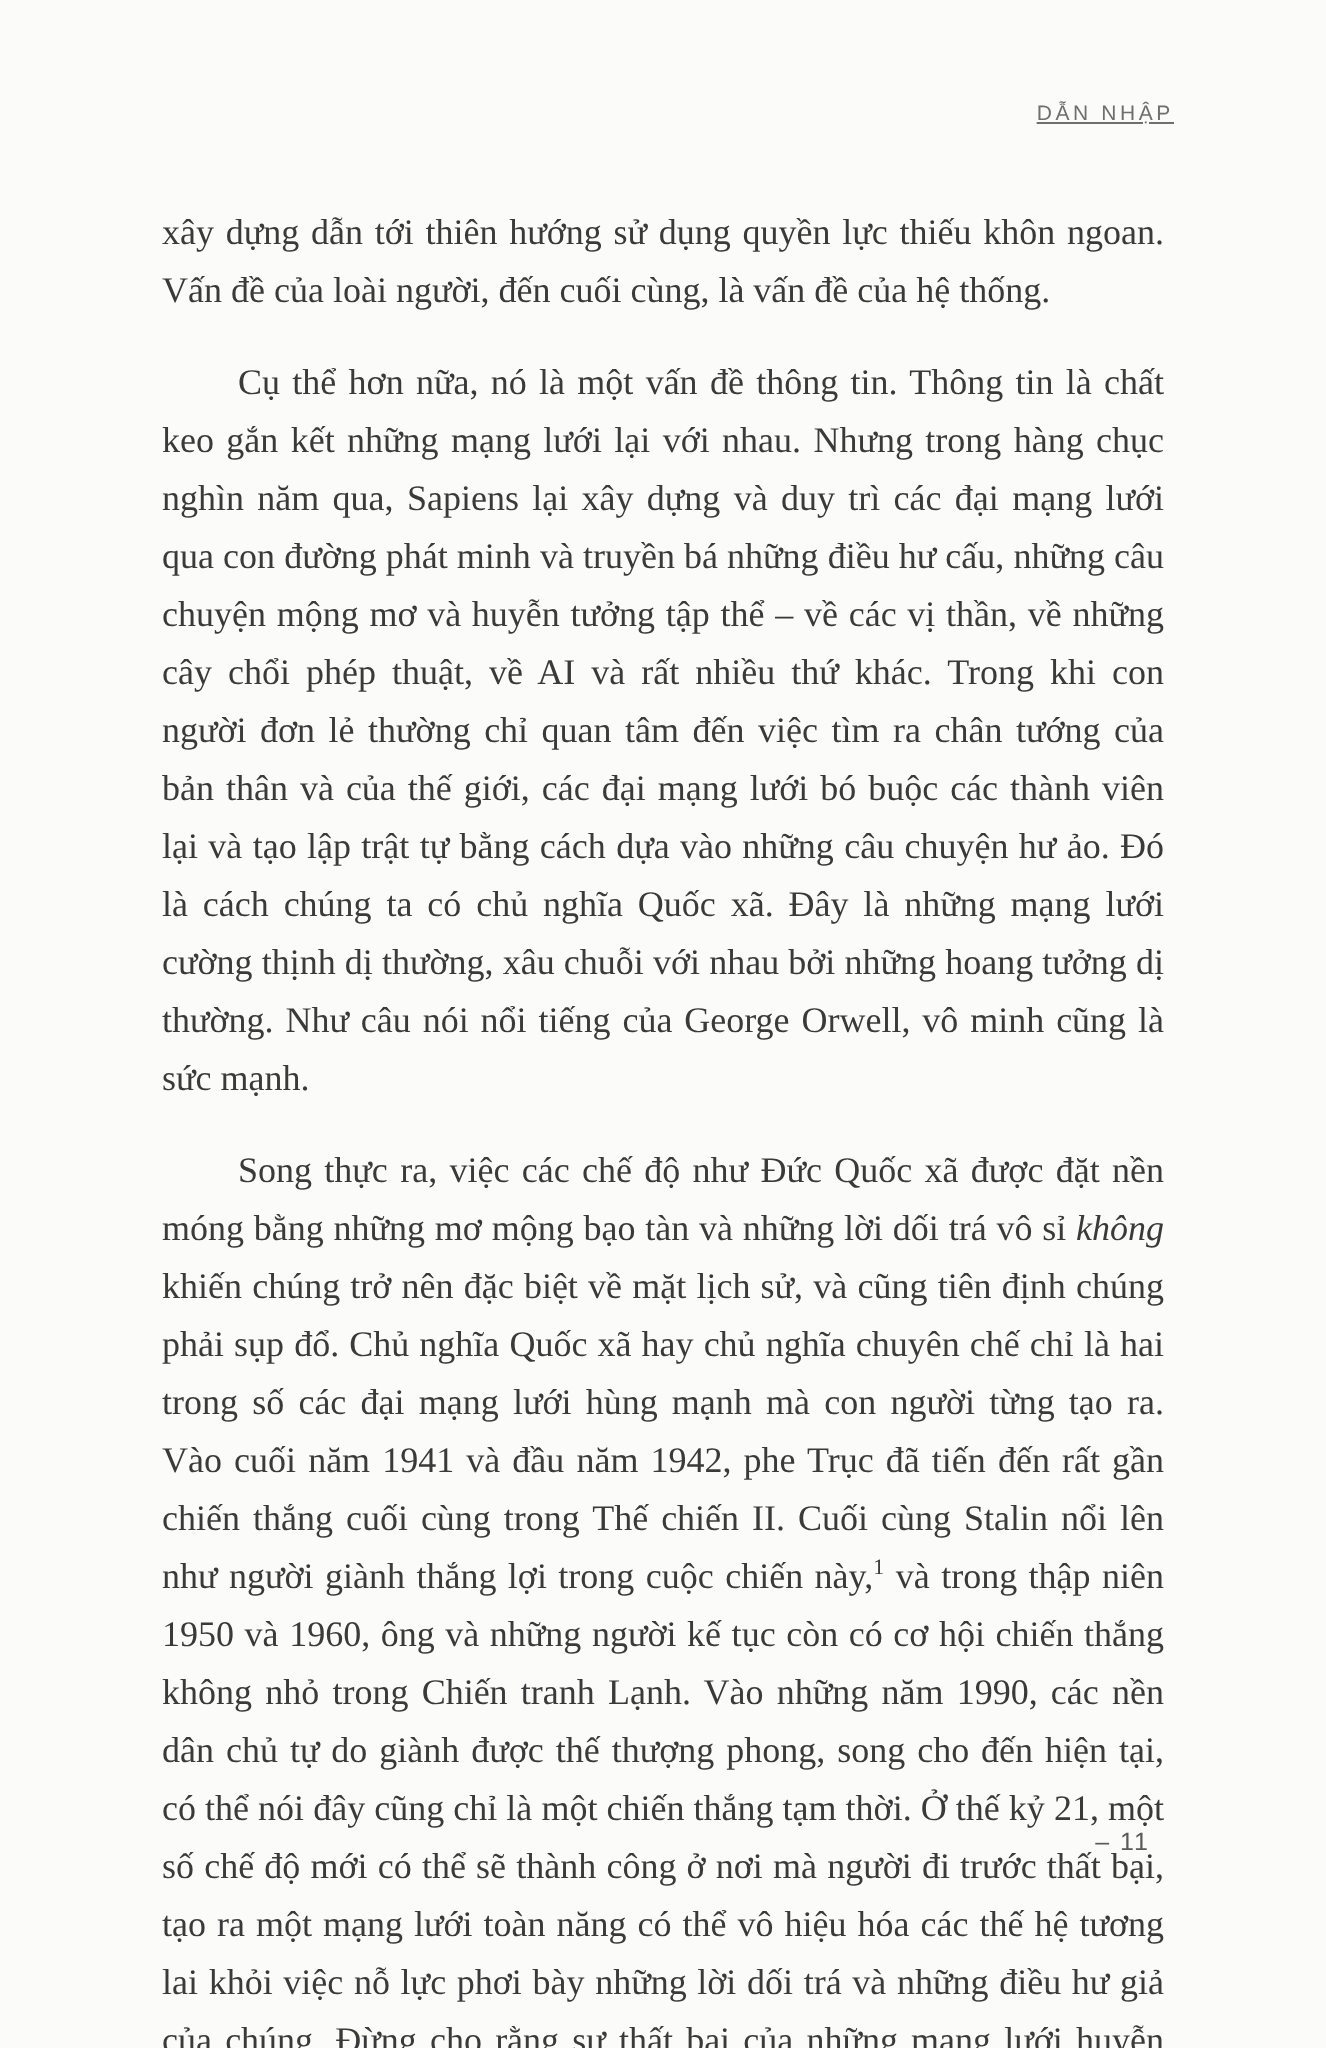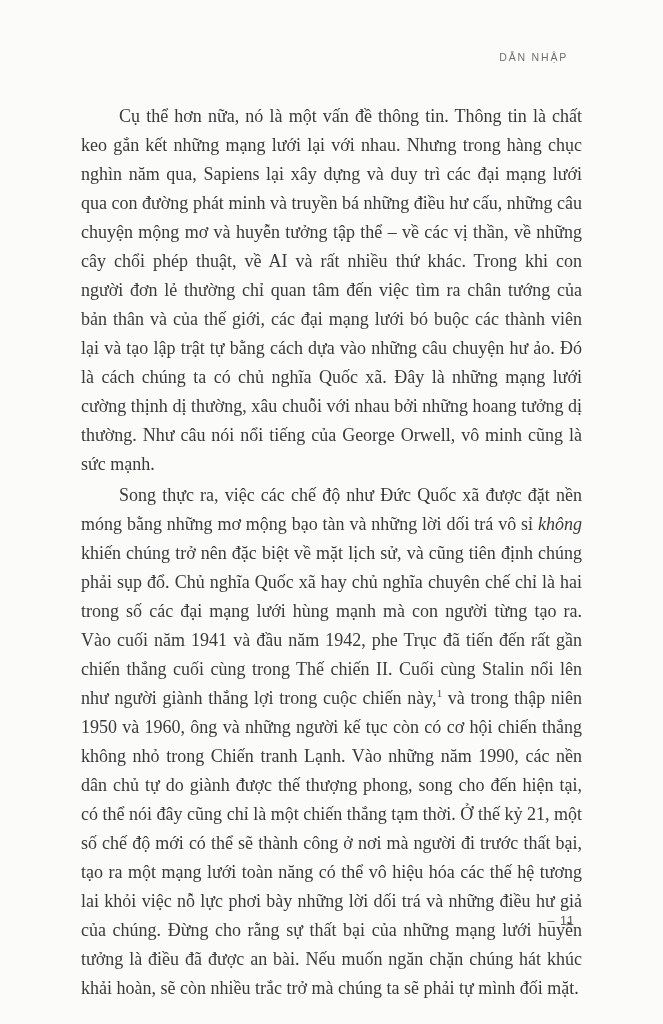--- a/index.html
+++ b/index.html
@@ -13,45 +13,46 @@
     background: var(--background, #fbfbfa);
     overflow: hidden;
   }
   .page {
     position: absolute;
     inset: 0;
   }
   .running-header {
     position: absolute;
     top: 51px;
-    right: 95px;
+    right: 76px;
     font-family: "Liberation Sans", sans-serif;
     font-size: 10.5px;
     font-weight: 400;
     letter-spacing: 1.8px;
     color: var(--header, #6f6f6f);
     text-transform: uppercase;
+    text-decoration: underline;
   }
   .body-text {
     position: absolute;
     left: 81px;
     top: 102px;
     width: 501px;
     font-family: "Liberation Serif", serif;
     font-size: 18px;
     line-height: 29px;
     color: var(--text, #3a3a3a);
     text-align: justify;
   }
   .para {
     margin: 0;
     text-indent: 38px;
   }
   .para + .para {
-    margin-top: 2px;
+    margin-top: 17px;
   }
   .para.no-indent {
     text-indent: 0;
   }
   .para em {
   }
   .para sup {
     font-size: 11px;
     line-height: 0;
     vertical-align: super;
@@ -68,20 +69,21 @@
 </style>
 </head>
 <body>
 
 <div class="page">
 
   <div class="running-header">DẪN NHẬP</div>
 
   <main class="body-text">
 
+    <p class="para no-indent">xây dựng dẫn tới thiên hướng sử dụng quyền lực thiếu khôn ngoan. Vấn đề của loài người, đến cuối cùng, là vấn đề của hệ thống.</p>
 
     <p class="para">Cụ thể hơn nữa, nó là một vấn đề thông tin. Thông tin là chất keo gắn kết những mạng lưới lại với nhau. Nhưng trong hàng chục nghìn năm qua, Sapiens lại xây dựng và duy trì các đại mạng lưới qua con đường phát minh và truyền bá những điều hư cấu, những câu chuyện mộng mơ và huyễn tưởng tập thể – về các vị thần, về những cây chổi phép thuật, về AI và rất nhiều thứ khác. Trong khi con người đơn lẻ thường chỉ quan tâm đến việc tìm ra chân tướng của bản thân và của thế giới, các đại mạng lưới bó buộc các thành viên lại và tạo lập trật tự bằng cách dựa vào những câu chuyện hư ảo. Đó là cách chúng ta có chủ nghĩa Quốc xã. Đây là những mạng lưới cường thịnh dị thường, xâu chuỗi với nhau bởi những hoang tưởng dị thường. Như câu nói nổi tiếng của George Orwell, vô minh cũng là sức mạnh.</p>
 
     <p class="para"><span>Song thực ra, việc các chế độ như Đức Quốc xã được đặt nền móng bằng những mơ mộng bạo tàn và những lời dối trá vô sỉ </span><em>không</em><span> khiến chúng trở nên đặc biệt về mặt lịch sử, và cũng tiên định chúng phải sụp đổ. Chủ nghĩa Quốc xã hay chủ nghĩa chuyên chế chỉ là hai trong số các đại mạng lưới hùng mạnh mà con người từng tạo ra. Vào cuối năm 1941 và đầu năm 1942, phe Trục đã tiến đến rất gần chiến thắng cuối cùng trong Thế chiến II. Cuối cùng Stalin nổi lên như người giành thắng lợi trong cuộc chiến này,</span><sup>1</sup><span> và trong thập niên 1950 và 1960, ông và những người kế tục còn có cơ hội chiến thắng không nhỏ trong Chiến tranh Lạnh. Vào những năm 1990, các nền dân chủ tự do giành được thế thượng phong, song cho đến hiện tại, có thể nói đây cũng chỉ là một chiến thắng tạm thời. Ở thế kỷ 21, một số chế độ mới có thể sẽ thành công ở nơi mà người đi trước thất bại, tạo ra một mạng lưới toàn năng có thể vô hiệu hóa các thế hệ tương lai khỏi việc nỗ lực phơi bày những lời dối trá và những điều hư giả của chúng. Đừng cho rằng sự thất bại của những mạng lưới huyễn tưởng là điều đã được an bài. Nếu muốn ngăn chặn chúng hát khúc khải hoàn, sẽ còn nhiều trắc trở mà chúng ta sẽ phải tự mình đối mặt.</span></p>
 
   </main>
 
   <div class="page-number">– 11</div>
 
 </div>

